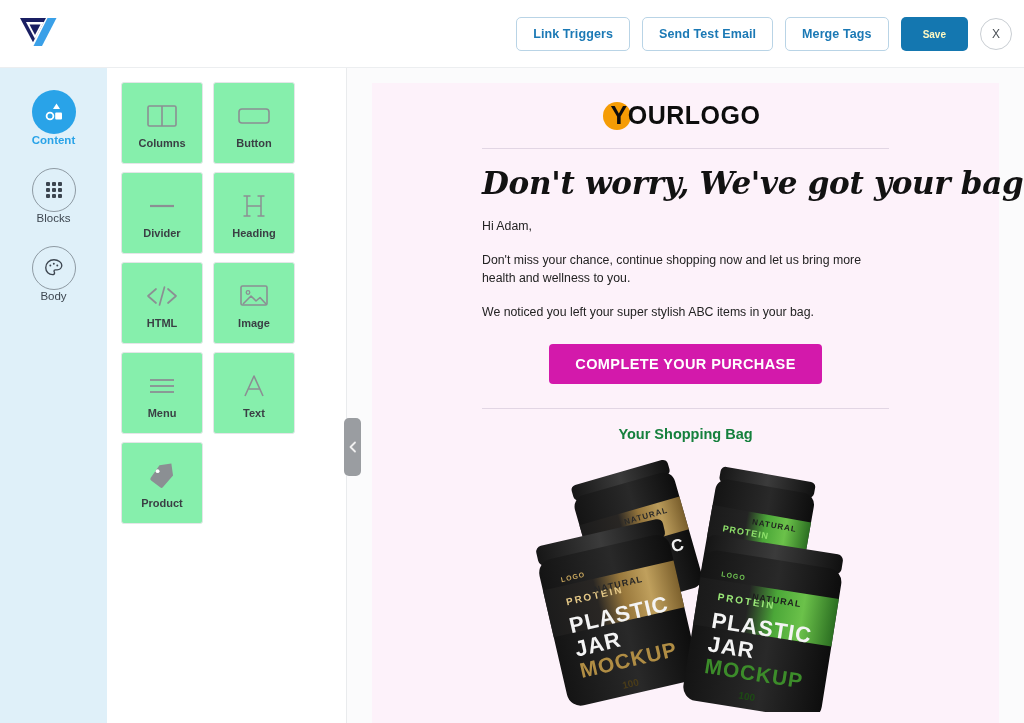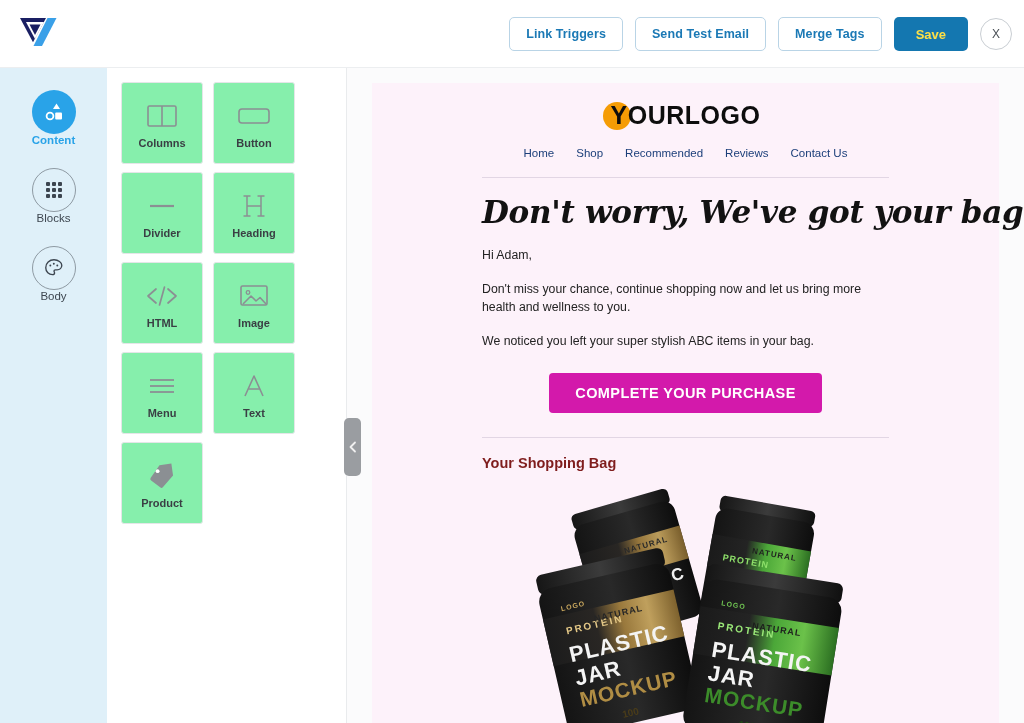--- a/index.html
+++ b/index.html
@@ -23,21 +23,21 @@
     display:flex; align-items:center; gap:12px;
   }
   .btn-outline {
     height:34px; padding:0 16px; border:1px solid #b9d4e6; border-radius:5px;
     background:#fff; color:#1b79b5; font-size:12.5px; font-weight:bold;
     letter-spacing:.1px; display:flex; align-items:center; justify-content:center;
     cursor:pointer; white-space:nowrap;
   }
   .btn-primary {
     height:34px; padding:0 22px; border:none; border-radius:5px;
-    background:#1477b0; color:#fde047; font-size:13px; font-weight:bold;
+    background:#1477b0; color:#fef9c3; font-size:10px; font-weight:bold;
     display:flex; align-items:center; justify-content:center; cursor:pointer;text-align:center;
   }
   .btn-close {
     width:32px; height:32px; border-radius:50%; border:1px solid #c9ced3;
     background:#fff; color:#4a5056; font-size:12px;
     display:flex; align-items:center; justify-content:center; cursor:pointer;
   }
 
   
   .rail {
@@ -121,21 +121,21 @@
   .para.tight { padding-top:16px; }
 
   .cta-row { display:flex; justify-content:center; padding-top:22px; }
   .cta {
     background:#d319ab; color:#ffffff; border:none; border-radius:4px;
     padding:12px 26px; font-size:14.5px; font-weight:bold; letter-spacing:.4px;
     cursor:pointer;
   }
   .hr2 { height:1px; background:#e2d6e4; margin-top:24px; }
   .bag-title {
-    font-size:14.5px; font-weight:bold; color:#7f1d1d; padding-top:17px;
+    text-align:center; font-size:14.5px; font-weight:bold; color:#15803d; padding-top:17px;
   }
   .product-img { position:relative; width:100%; height:260px; margin-top:10px; }
 </style>
 </head>
 <body>
 
 <div class="app">
 
   <div class="topbar">
 
@@ -315,27 +315,20 @@
     <div class="email">
       <div class="email-inner">
 
         <div class="logo-row">
           <div class="logo-wrap">
             <div class="logo-dot"></div>
             <div class="logo-text">YOURLOGO</div>
           </div>
         </div>
 
-        <div class="nav-row">
-          <span class="nav-link">Home</span>
-          <span class="nav-link">Shop</span>
-          <span class="nav-link">Recommended</span>
-          <span class="nav-link">Reviews</span>
-          <span class="nav-link">Contact Us</span>
-        </div>
 
         <div class="hr"></div>
 
         <div class="headline">Don't worry, We've got your bag!</div>
 
         <div class="para">Hi Adam,</div>
         <div class="para tight">Don't miss your chance, continue shopping now and let us bring more health and wellness to you.</div>
         <div class="para">We noticed you left your super stylish ABC items in your bag.</div>
 
         <div class="cta-row">

